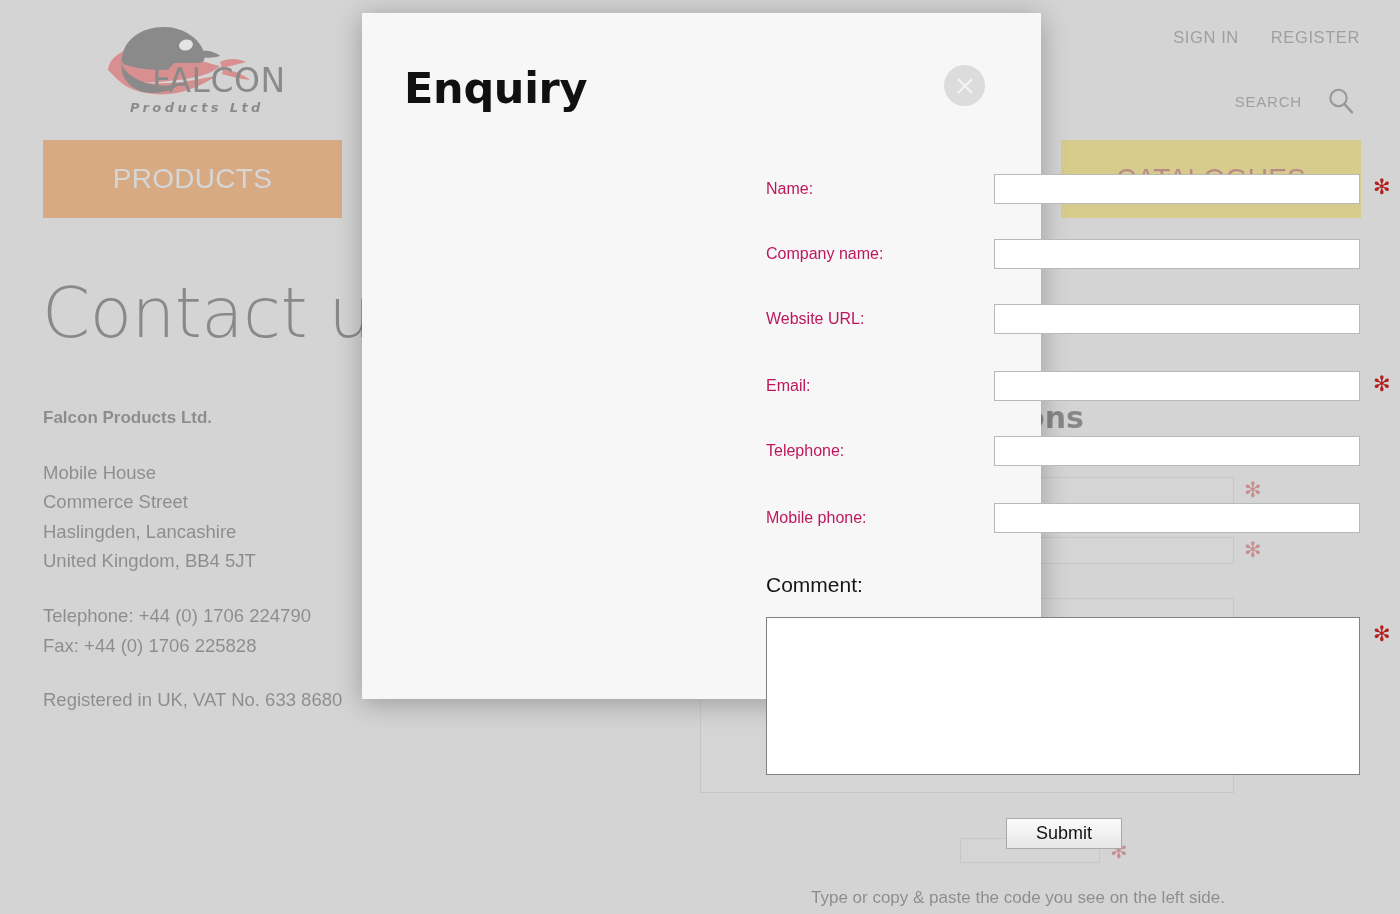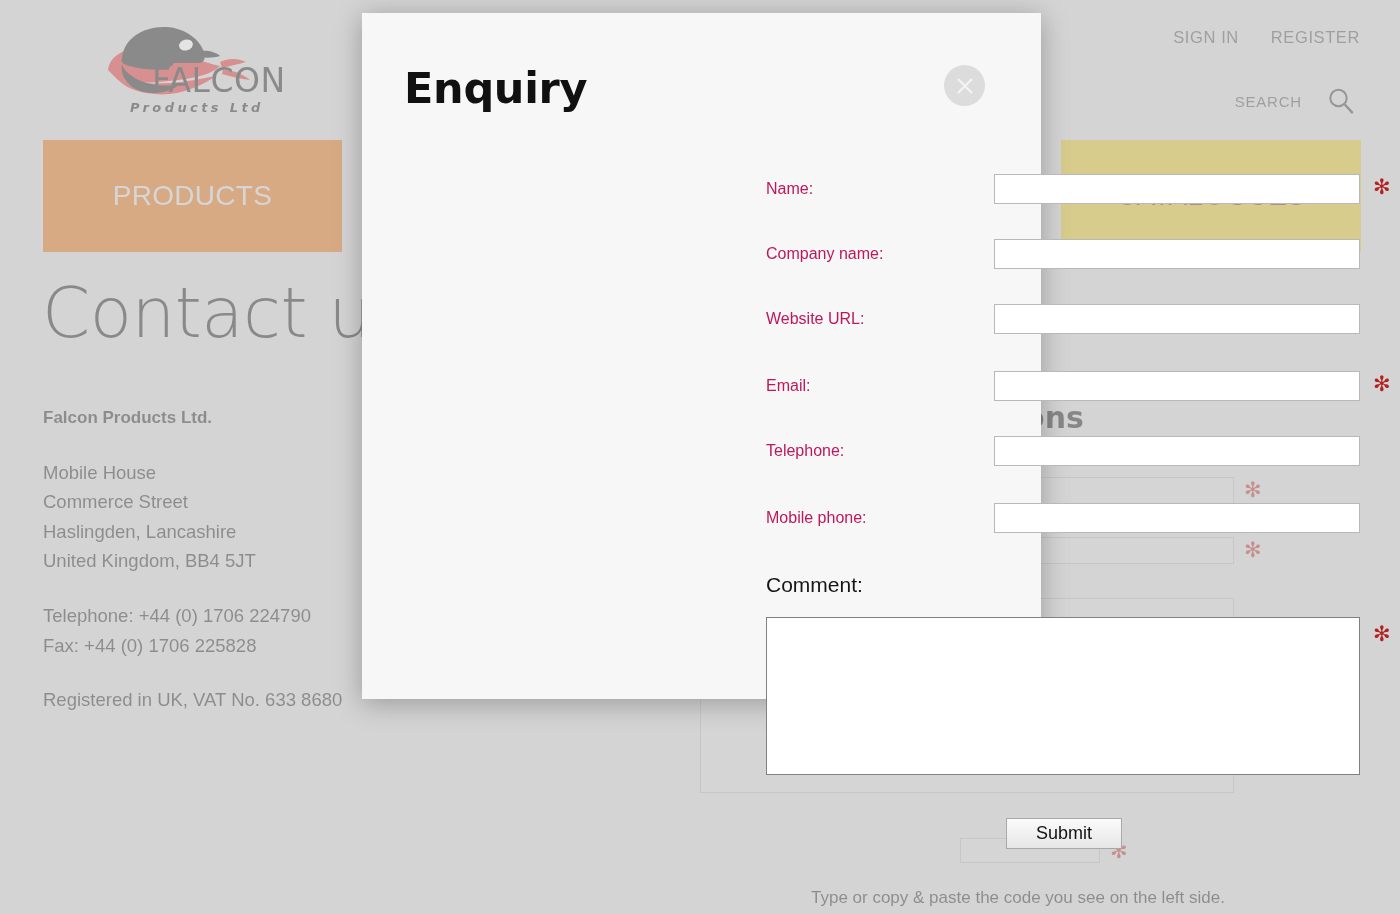--- a/index.html
+++ b/index.html
@@ -67,21 +67,21 @@
   }
   .mag {
     width: 30px; height: 30px;
     display: block;
   }
 
   
   .navbtn {
     position: absolute;
     top: 140px;
-    height: 112px;
+    height: 78px;
     display: flex;
     align-items: center;
     justify-content: center;
     font-size: 28px;
     letter-spacing: .3px;
     cursor: pointer;
     user-select: none;
   }
   #btn-products {
     left: 43px; width: 299px;

